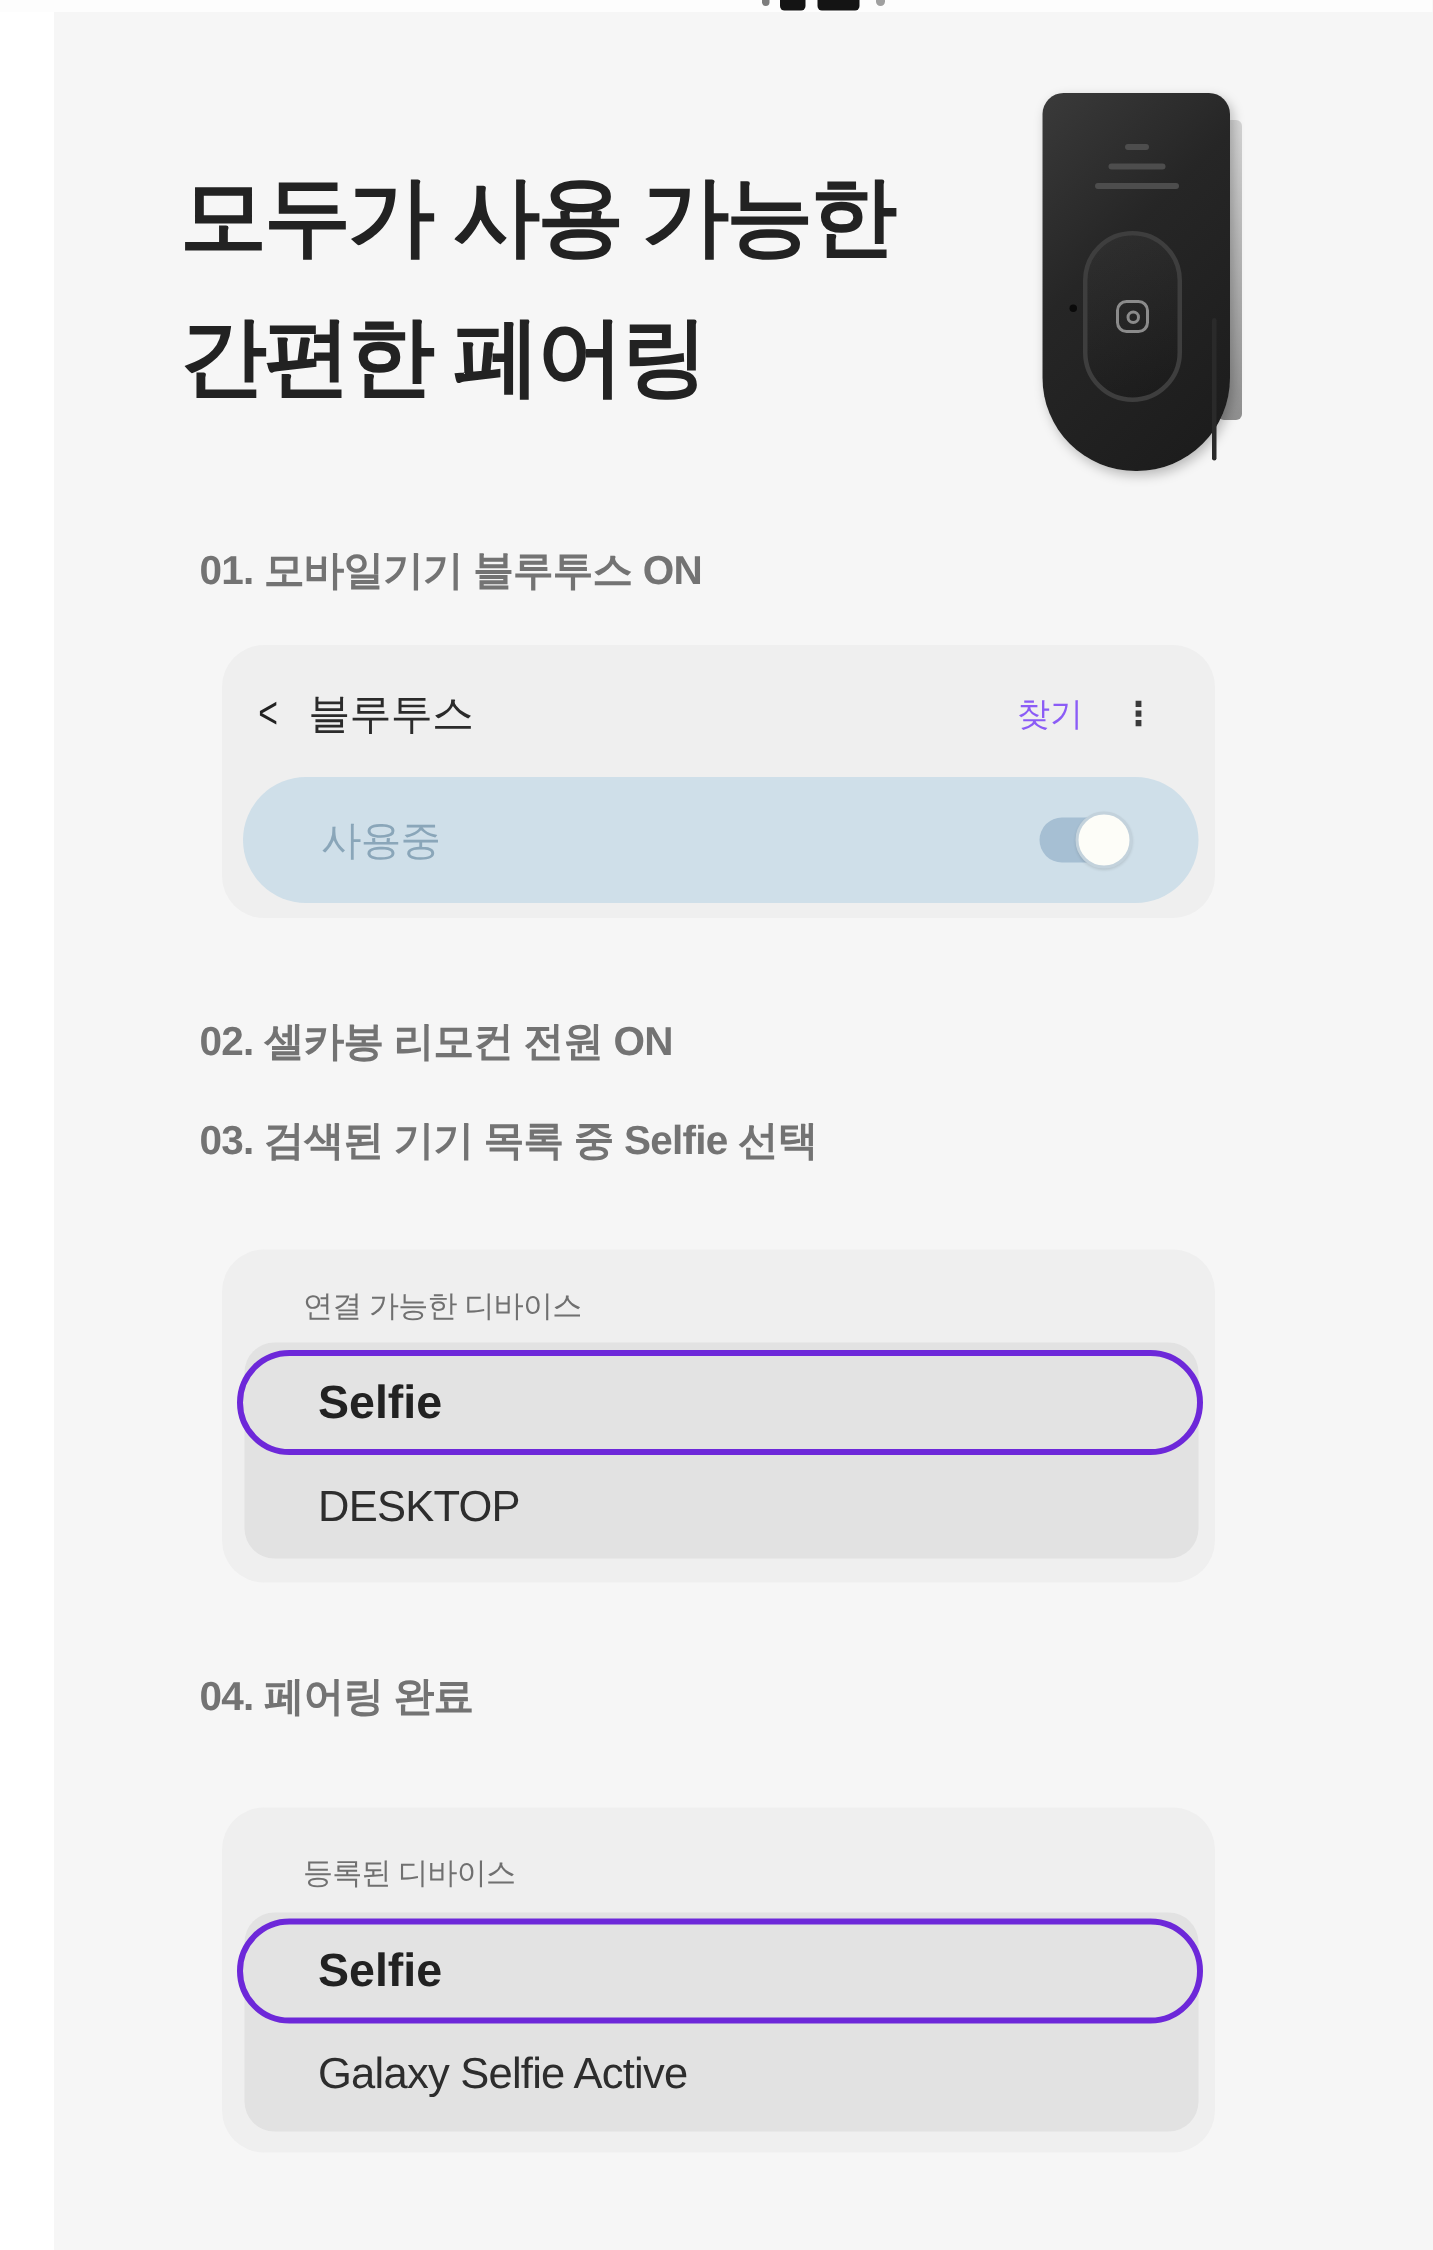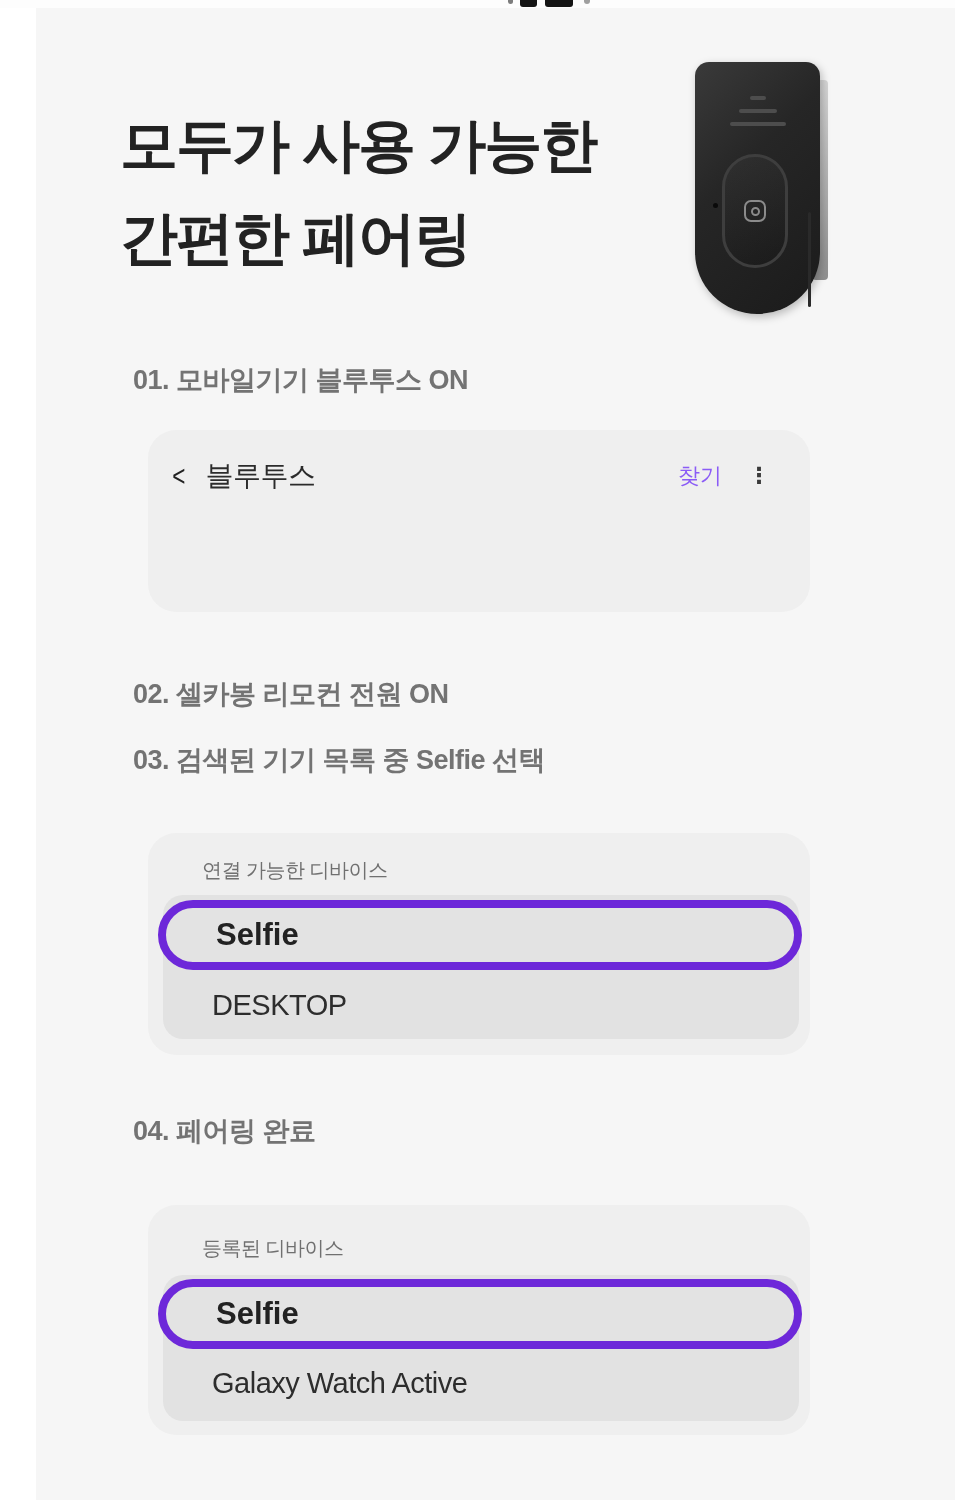--- a/index.html
+++ b/index.html
@@ -129,21 +129,21 @@
   }
   .card-registered .list-label { top: 30px; }
   .inner-panel {
     position: absolute; left: 15px; width: 636px;
     background: #e2e2e2; border-radius: 20px;
   }
   .card-devices .inner-panel { top: 62px; height: 144px; }
   .card-registered .inner-panel { top: 70px; height: 146px; }
   .device-pill {
     position: absolute; left: 10px; width: 644px; height: 70px;
-    background: #e3e3e3; border: 8px solid #6d28d9; border-radius: 36px;
+    background: #e3e3e3; border: 4px solid #6d28d9; border-radius: 36px;
     display: flex; align-items: center; text-align: right;
   }
   .card-devices .device-pill { top: 67px; }
   .card-registered .device-pill { top: 74px; }
   .device-pill .device-name { margin-left: 50px; font-size: 31px; font-weight: 600; color: #222; }
   .device-row {
     position: absolute; left: 64px; height: 40px;
     display: flex; align-items: center;
     font-size: 29px; font-weight: 500; color: #2d2d2d; letter-spacing: -0.5px;
   }
@@ -193,35 +193,42 @@
 
 <div class="card card-bluetooth">
   <div class="bt-header">
     <span class="back-chevron">&lt;</span>
     <span class="bt-title">블루투스</span>
     <span class="bt-actions">
       <span class="bt-find">찾기</span>
       <span class="menu-dots">⋮</span>
     </span>
   </div>
+  <div class="bt-status-row">
+    <span class="status-label">사용중</span>
+    <span class="toggle">
+      <span class="track"></span>
+      <span class="knob"></span>
+    </span>
+  </div>
 </div>
 
 <div class="card card-devices">
   <div class="list-label">연결 가능한 디바이스</div>
   <div class="inner-panel"></div>
   <div class="device-pill">
     <span class="device-name">Selfie</span>
   </div>
   <div class="device-row">
     <span>DESKTOP</span>
   </div>
 </div>
 
 <div class="card card-registered">
   <div class="list-label">등록된 디바이스</div>
   <div class="inner-panel"></div>
   <div class="device-pill">
     <span class="device-name">Selfie</span>
   </div>
   <div class="device-row">
-    <span>Galaxy Watch Active</span>
+    <span>Galaxy Selfie Active</span>
   </div>
 </div>
 
 </body></html>

